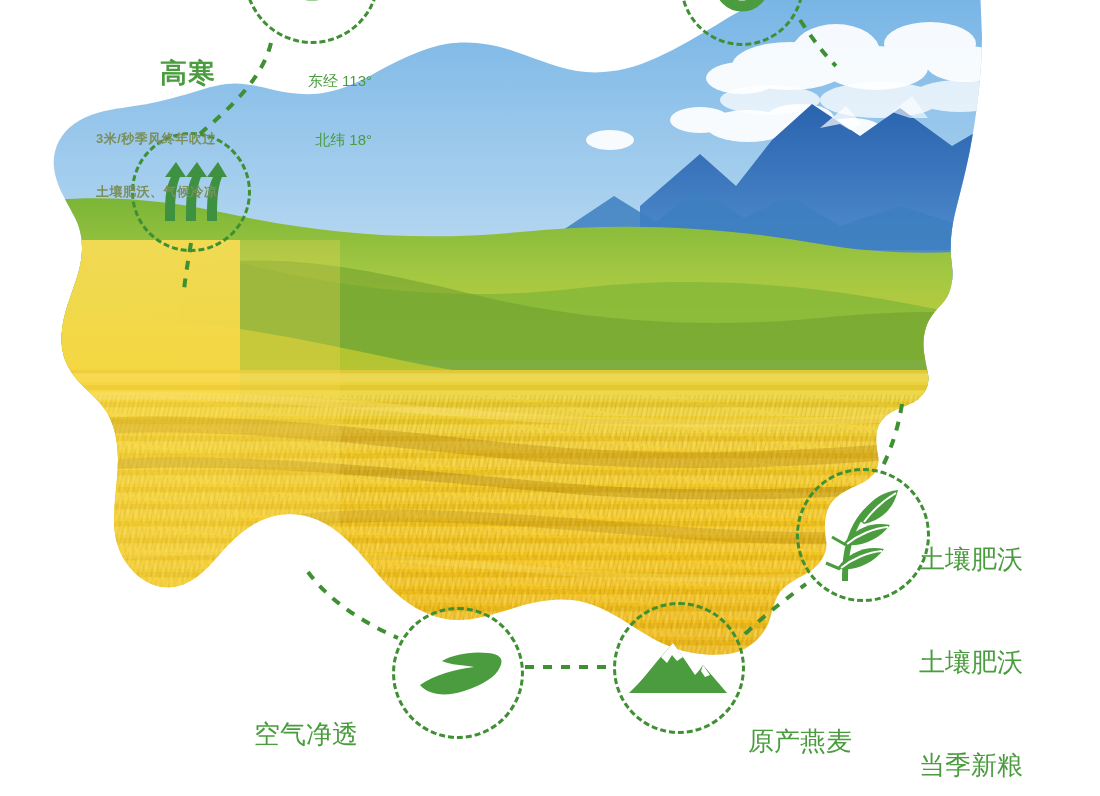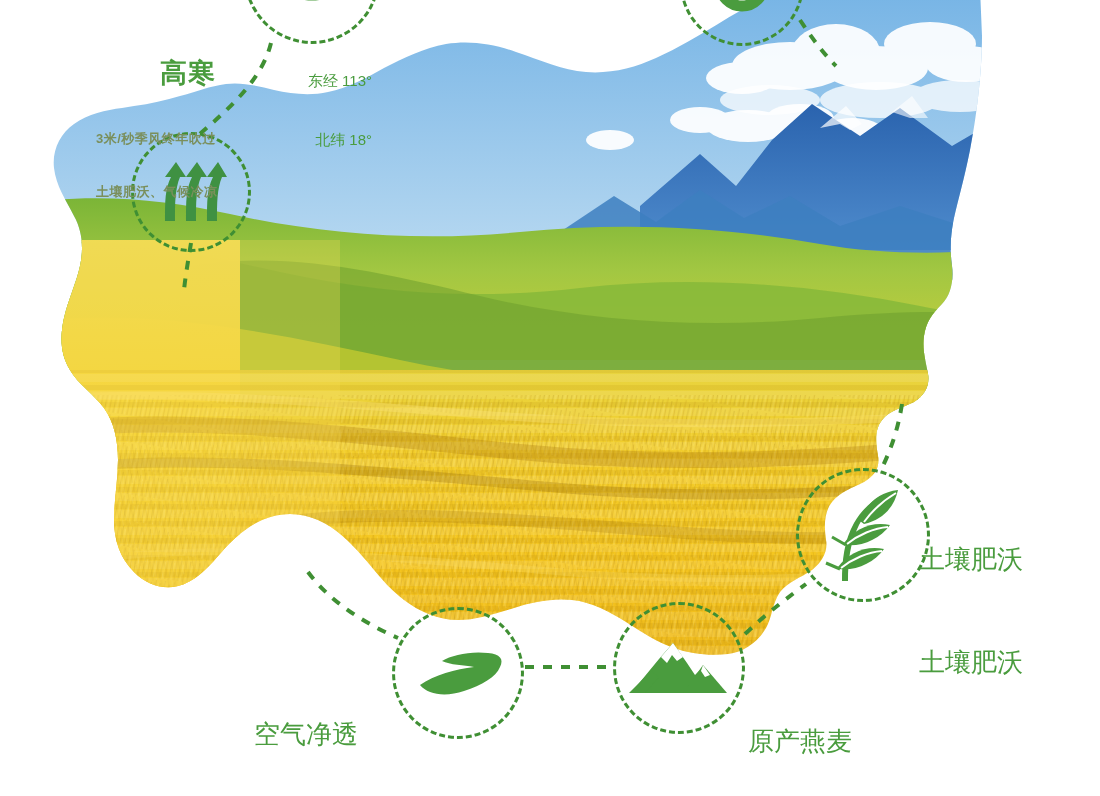--- a/index.html
+++ b/index.html
@@ -359,20 +359,21 @@
         <path d="M21 81 C32 72 48 65 62 64" fill="none" stroke="#ffffff" stroke-width="2"></path>
 
         <path d="M26 58 L12 50" stroke="#4a9c3e" stroke-width="3" fill="none"></path>
         <path d="M20 82 L6 76" stroke="#4a9c3e" stroke-width="3" fill="none"></path>
       </g>
     </svg>
   </div>
   <div class="txt label-3" style="left:919px; top:473px;">
     <div>土壤肥沃</div>
     <div>土壤肥沃</div>
+    <div>当季新粮</div>
   </div>
 
   <div class="node" style="left:392px; top:607px; width:132px; height:132px;">
     <svg width="92" height="56" viewBox="0 0 92 56">
       <path d="M8 40 C22 30 44 24 62 22 C52 20 38 20 30 16
                C40 10 58 6 76 8 C88 9 92 14 88 22
                C84 32 70 40 52 46 C34 52 16 50 8 40 Z" fill="#4a9c3e"></path>
     </svg>
   </div>
   <div class="txt label-2" style="left:254px; top:648px; text-align:right;">

